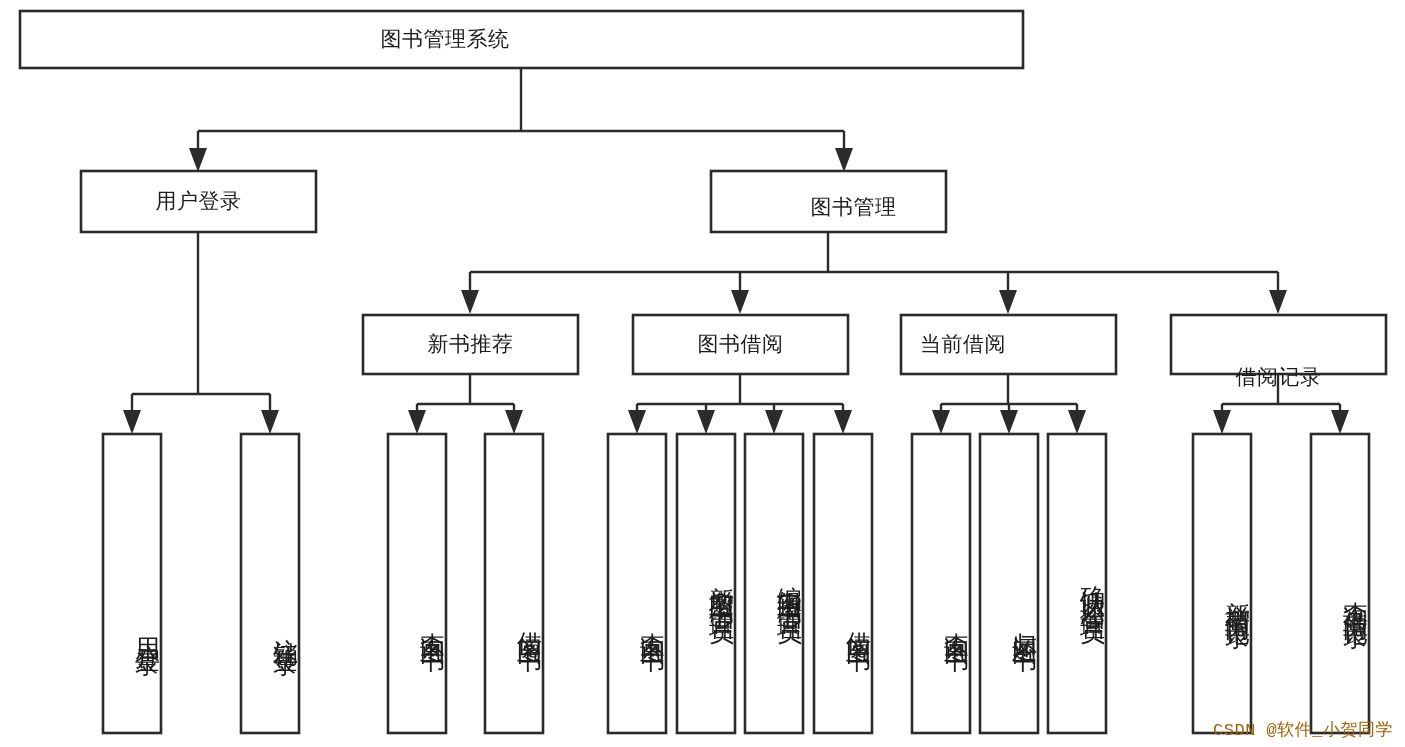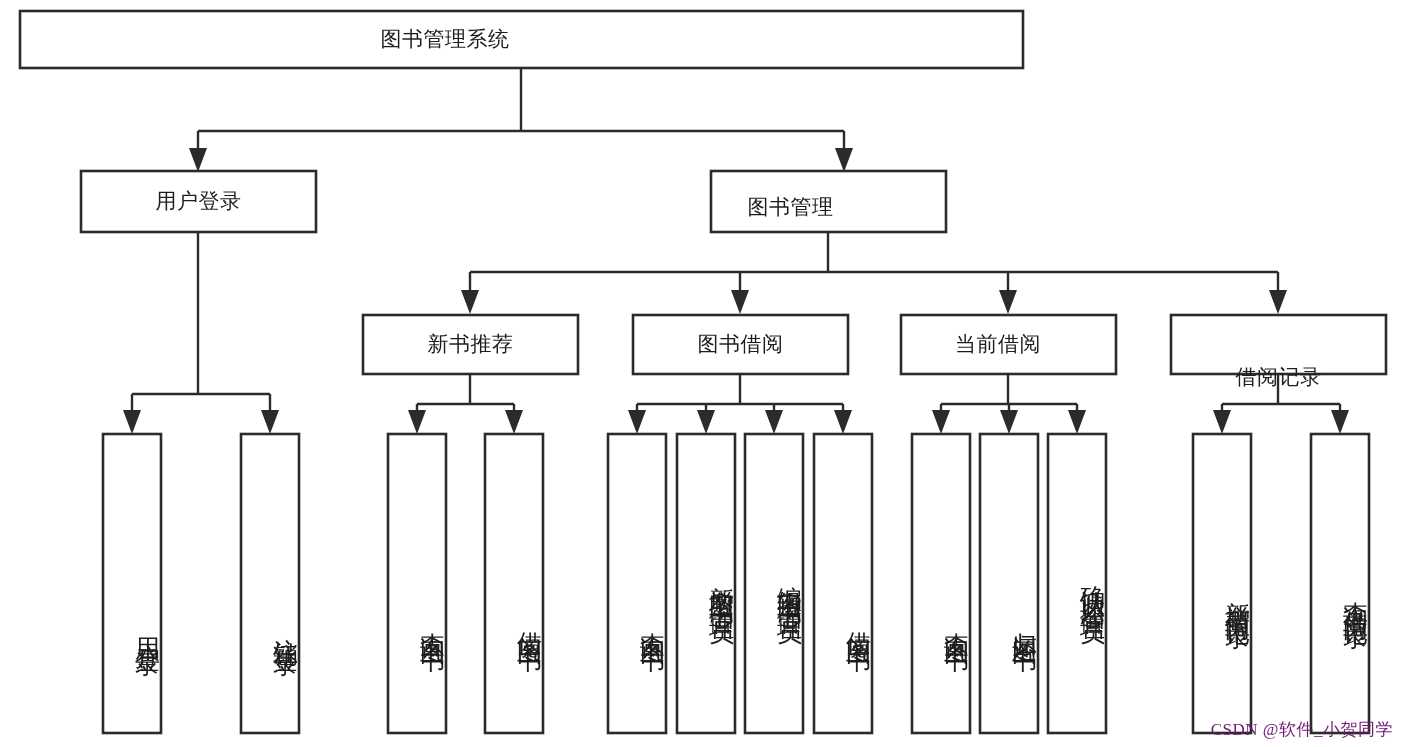--- a/index.html
+++ b/index.html
@@ -62,22 +62,22 @@
     line-height: 1.1;
     align-items: flex-start;
     justify-content: center;
     padding-top: 4px;
   }
   .watermark {
     position: absolute;
     right: 12px;
     bottom: 6px;
     font-size: 17px;
-    color: #701a75;
-    font-family: Liberation Serif, serif;
+    color: #a16207;
+    font-family: Liberation Mono, monospace;
     white-space: nowrap;
     letter-spacing: 0.5px;
   }
 </style>
 </head>
 <body>
 
 <div id="diagram-root">
 
   <svg class="diagram-svg" viewBox="0 0 1405 747">
@@ -185,25 +185,25 @@
     <rect class="node-box" x="980" y="434" width="58" height="299"></rect>
     <rect class="node-box" x="1048" y="434" width="58" height="299"></rect>
 
     <rect class="node-box" x="1193" y="434" width="58" height="299"></rect>
     <rect class="node-box" x="1311" y="434" width="58" height="299"></rect>
   </svg>
 
   <div class="node-label horizontal" style="left:20px; top:11px; width:850px; height:57px;">图书管理系统</div>
 
   <div class="node-label horizontal" style="left:81px; top:171px; width:235px; height:61px;">用户登录</div>
-  <div class="node-label horizontal" style="left:673px; top:171px; width:235px; height:72px;">图书管理</div>
+  <div class="node-label horizontal" style="left:736px; top:171px; width:235px; height:72px;">图书管理</div>
 
   <div class="node-label horizontal" style="left:633px; top:315px; width:215px; height:59px;">图书借阅</div>
   <div class="node-label horizontal" style="left:363px; top:315px; width:215px; height:59px;">新书推荐</div>
-  <div class="node-label horizontal" style="left:885px; top:315px; width:226px; height:59px;">当前借阅</div>
+  <div class="node-label horizontal" style="left:850px; top:315px; width:226px; height:59px;">当前借阅</div>
   <div class="node-label horizontal" style="left:1171px; top:315px; width:215px; height:59px;margin-top:33px;">借阅记录</div>
 
   <div class="node-label vertical" style="left:103px; top:519px; width:58px; height:214px;">用户登录</div>
   <div class="node-label vertical" style="left:241px; top:519px; width:58px; height:214px;">注销登录</div>
 
   <div class="node-label vertical" style="left:388px; top:506px; width:58px; height:227px;">查询图书</div>
   <div class="node-label vertical" style="left:485px; top:506px; width:58px; height:227px;">借阅图书</div>
 
   <div class="node-label vertical" style="left:608px; top:506px; width:58px; height:227px;">查询图书</div>
   <div class="node-label vertical" style="left:677px; top:440px; width:58px; height:293px;">新增图书（管理员）</div>

